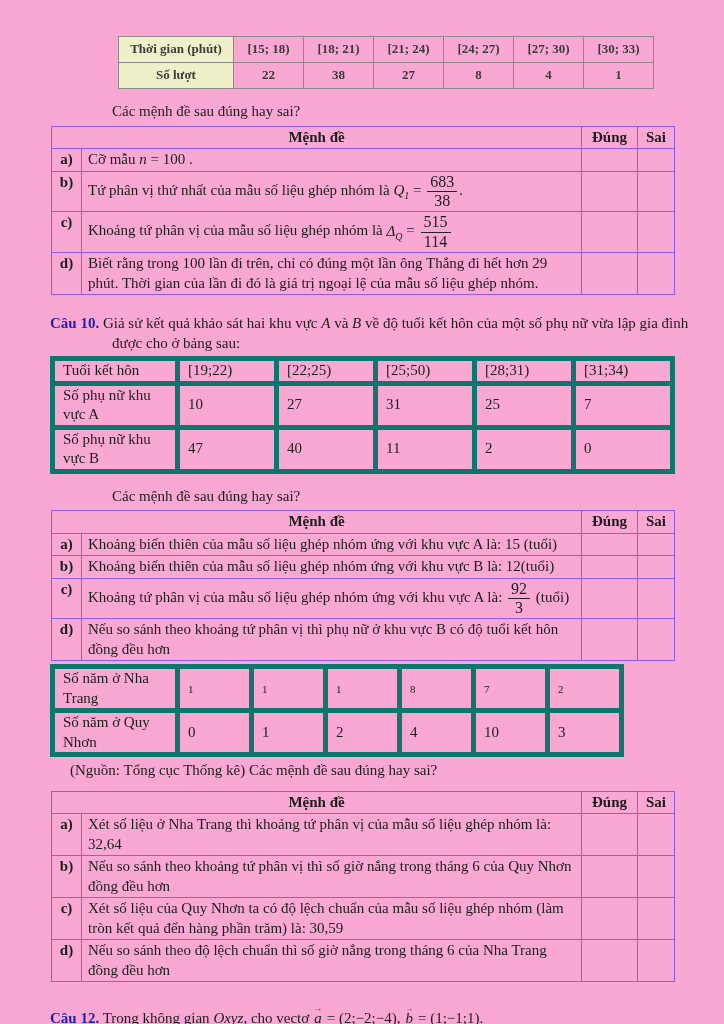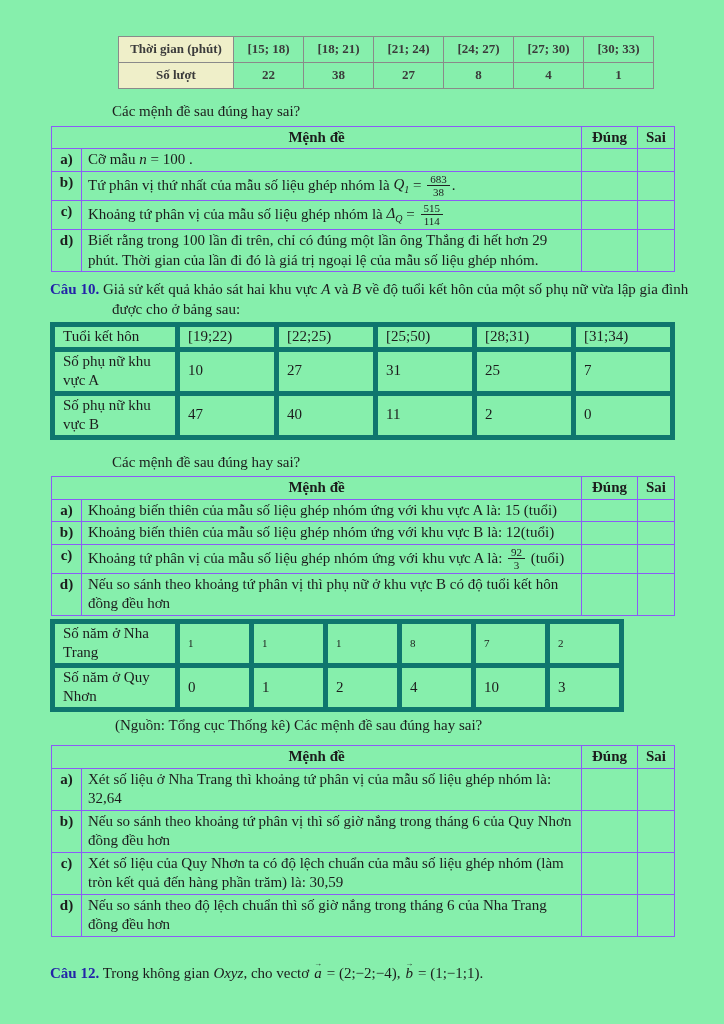--- a/index.html
+++ b/index.html
@@ -1,46 +1,46 @@
 <!DOCTYPE html>
 <html><head>
 <meta charset="utf-8">
 <style>
   html,body{margin:0;padding:0;background:#e9e9e9;}
   .page{
-    position:relative;width:724px;height:1024px;margin:0 auto;background:#86efac;
+    position:relative;width:724px;height:1024px;margin:0 auto;background:#f9a8d4;
     font-family:"Liberation Serif","DejaVu Serif",serif;font-size:15px;color:#1c1c1c;
     overflow:hidden;line-height:1.3;
   }
   table{border-collapse:collapse;}
   
   .freq-table{margin:36px 0 0 118px;font-weight:bold;color:#3b3b3b;font-size:13px;}
   .freq-table td{border:1px solid #8a8a8a;text-align:center;height:25px;padding:0 4px;}
   .freq-table td.lbl{background:#efefc9;}
   
   .stmt-table{margin:4px 0 0 51px;width:623px;table-layout:fixed;}
   .stmt-table th,.stmt-table td{border:1px solid #8b5cf6;padding:1px 6px;vertical-align:top;text-align:left;}
   .stmt-table th{text-align:center;font-weight:bold;padding:1px 2px;}
   .stmt-table td.key{font-weight:bold;text-align:center;padding:1px 2px;}
   
   .data-table{margin:3px 0 0 50px;}
   .data-table td{border:5px solid #0f766e;padding:0 8px;height:19px;text-align:left;vertical-align:middle;}
   #cau11-table tbody tr:first-child td:not(:first-child){font-size:11px;}
   
   .prompt{margin:13px 0 0 112px;}
-  .qpara{margin:8px 0 0 50px;}
+  .qpara{margin:19px 0 0 50px;}
   .qlabel{color:#2323a8;font-weight:bold;}
   .line2{display:block;}
   .indent62{margin-left:62px;}
-  .source-line{margin:4px 0 0 115px;}
+  .source-line{margin:4px 0 0 70px;}
   .cau12-head{margin:24px 0 0 50px;}
   
   .mi{font-style:italic;}
   sub{font-size:10px;}
-  .frac{display:inline-block;text-align:center;vertical-align:middle;font-size:11px;line-height:1.15;margin:0 2px;}
+  .frac{display:inline-block;text-align:center;vertical-align:middle;font-size:16px;line-height:1.15;margin:0 2px;}
   .frac .num{display:block;border-bottom:1px solid #222;padding:0 3px;}
   .frac .den{display:block;padding:0 3px;}
   .vec{display:inline-block;text-align:center;vertical-align:baseline;line-height:1;margin:0 1px;}
   .vec .varr{display:block;font-size:8px;height:6px;line-height:6px;letter-spacing:0;}
   .vec .vl{display:block;font-style:italic;line-height:13px;}
 </style>
 </head>
 <body>
 
 <div class="page">

